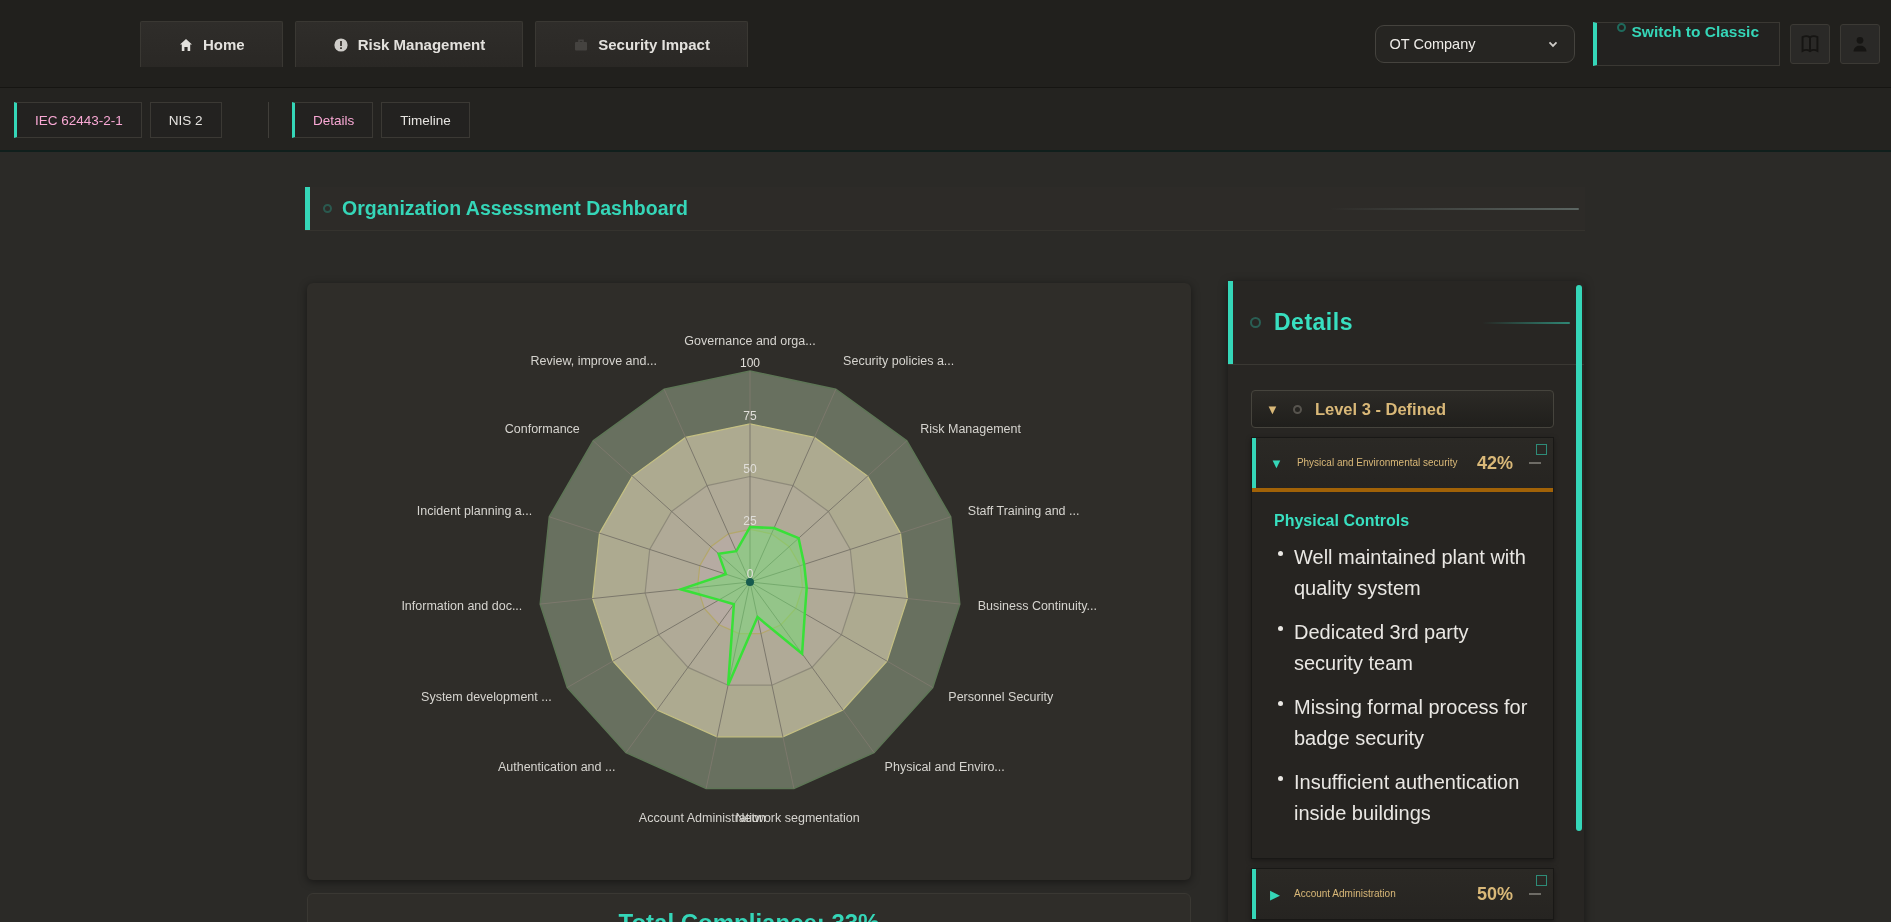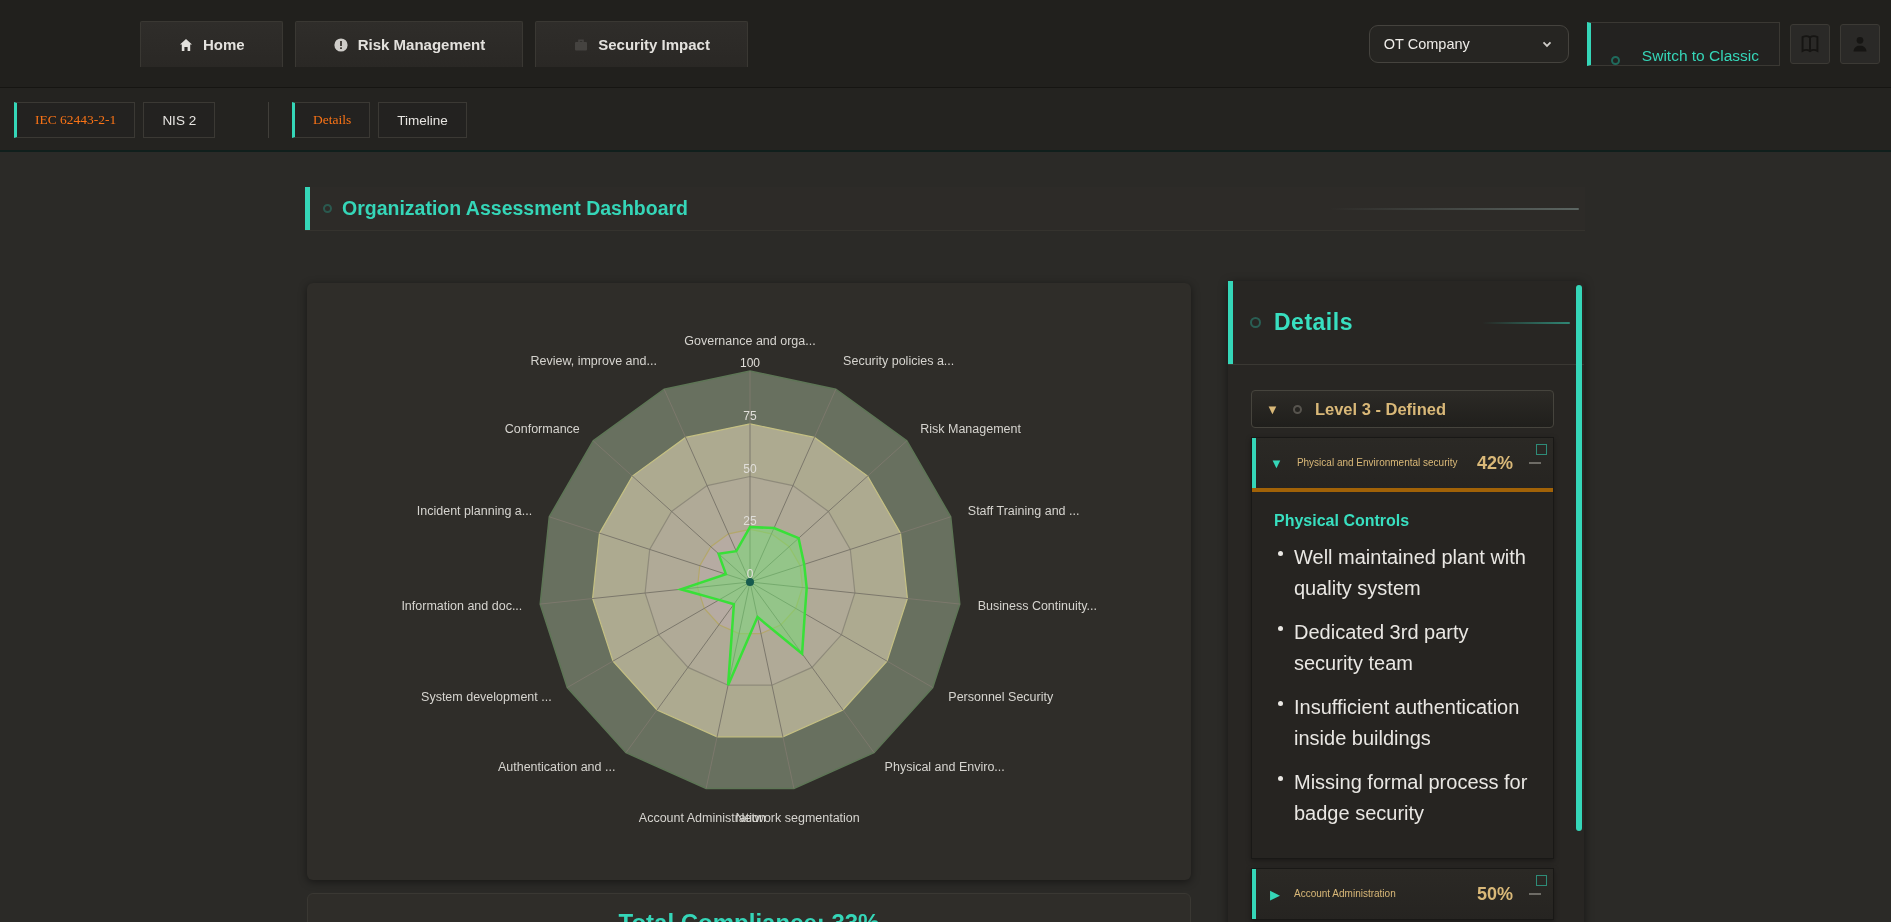--- a/index.html
+++ b/index.html
@@ -13,35 +13,35 @@
   .nav-items { position:absolute; left:140px; top:21px; display:flex; gap:12px; }
   .nav-btn { display:flex; align-items:center; gap:9px; height:46px; padding:0 37px;
     background:linear-gradient(#2f2d2a,#2a2825); border:1px solid #3a3833; border-bottom:none;
     color:#e3e1dd; font-size:15px; font-weight:bold; cursor:pointer; border-radius:2px 2px 0 0; }
   .nav-btn.active { background:#1d1c1a; color:#35d6b8; border-color:#2c2a27;
     box-shadow:0 3px 0 0 #2fd3b5; }
   .top-right { position:absolute; right:11px; top:0; height:88px; display:flex; align-items:center; gap:10px; }
   .select-box { display:flex; align-items:center; justify-content:space-between; width:200px; height:38px;
     padding:8px 14px; background:#262522; border:1px solid #45433e; border-radius:9px;
     font-size:14.5px; font-weight:normal; color:#efede9; cursor:pointer; }
-  .switch-btn { display:flex; align-items:flex-end; gap:22px; height:44px; padding:0 20px;
+  .switch-btn { display:flex; align-items:flex-start; gap:6px; height:44px; padding:0 20px;
     background:#232220; border:1px solid #3a3833; border-left:4px solid #35d6b8;
-    color:#35d6b8; font-size:15.5px; cursor:pointer; margin-left:8px; }
+    color:#35d6b8; font-size:15.5px; cursor:pointer; margin-left:8px;font-weight:bold; }
   .sq-btn { width:40px; height:40px; background:#2a2927; border:1px solid #3c3a35; border-radius:3px;
     display:flex; align-items:center; justify-content:center; color:#161513; cursor:pointer; }
 
   
   .tabbar { position:absolute; left:0; top:88px; width:1891px; height:64px;
     background:#242320; border-bottom:2px solid #101f1c; }
   .tab-group { position:absolute; top:14px; display:flex; gap:8px; }
   .tab-group.standards { left:14px; }
   .tab-group.views { left:292px; }
   .tab { display:flex; align-items:center; height:36px; padding:0 18px;
     background:#232220; border:1px solid #3b3934; color:#e6e4e0; font-size:13.5px; cursor:pointer; }
-  .tab.active { color:#f97316; border-left:3px solid #35d6b8;font-family:Liberation Serif, serif; }
+  .tab.active { color:#f9a8d4; border-left:3px solid #35d6b8; }
   .tab-divider { position:absolute; left:268px; top:14px; width:1px; height:36px; background:#413f3a; }
 
   
   .content { position:absolute; left:0; top:152px; width:1891px; height:770px; background:#2b2a27; }
 
   .page-title-row { position:absolute; left:305px; top:35px; width:1280px; height:44px;
     display:flex; align-items:center; border-bottom:1px solid #35332e; background:#2d2b28; }
   .accent-bar { width:5px; align-self:stretch; background:#35d6b8; }
   .ring { border-radius:50%; border:2px solid #2a6d60; display:inline-block; }
   .page-title-text { color:#35d6b8; font-size:19.5px; font-weight:bold; margin-left:10px; }
@@ -274,22 +274,22 @@
               <div class="detail-name">Physical and Environmental security</div>
               <span class="detail-value">42%</span>
               <span class="detail-dash"></span>
               <span class="corner-square"></span>
             </div>
             <div class="detail-content">
               <div class="detail-section-title">Physical Controls</div>
               <ul>
                 <li>Well maintained plant with quality system</li>
                 <li>Dedicated 3rd party security team</li>
+                <li>Missing formal process for badge security</li>
                 <li>Insufficient authentication inside buildings</li>
-                <li>Missing formal process for badge security</li>
               </ul>
             </div>
           </div>
           <div class="detail-item">
             <div class="detail-item-header">
               <span class="tri">▶</span>
               <div class="detail-name">Account Administration</div>
               <span class="detail-value">50%</span>
               <span class="detail-dash"></span>
               <span class="corner-square"></span>

